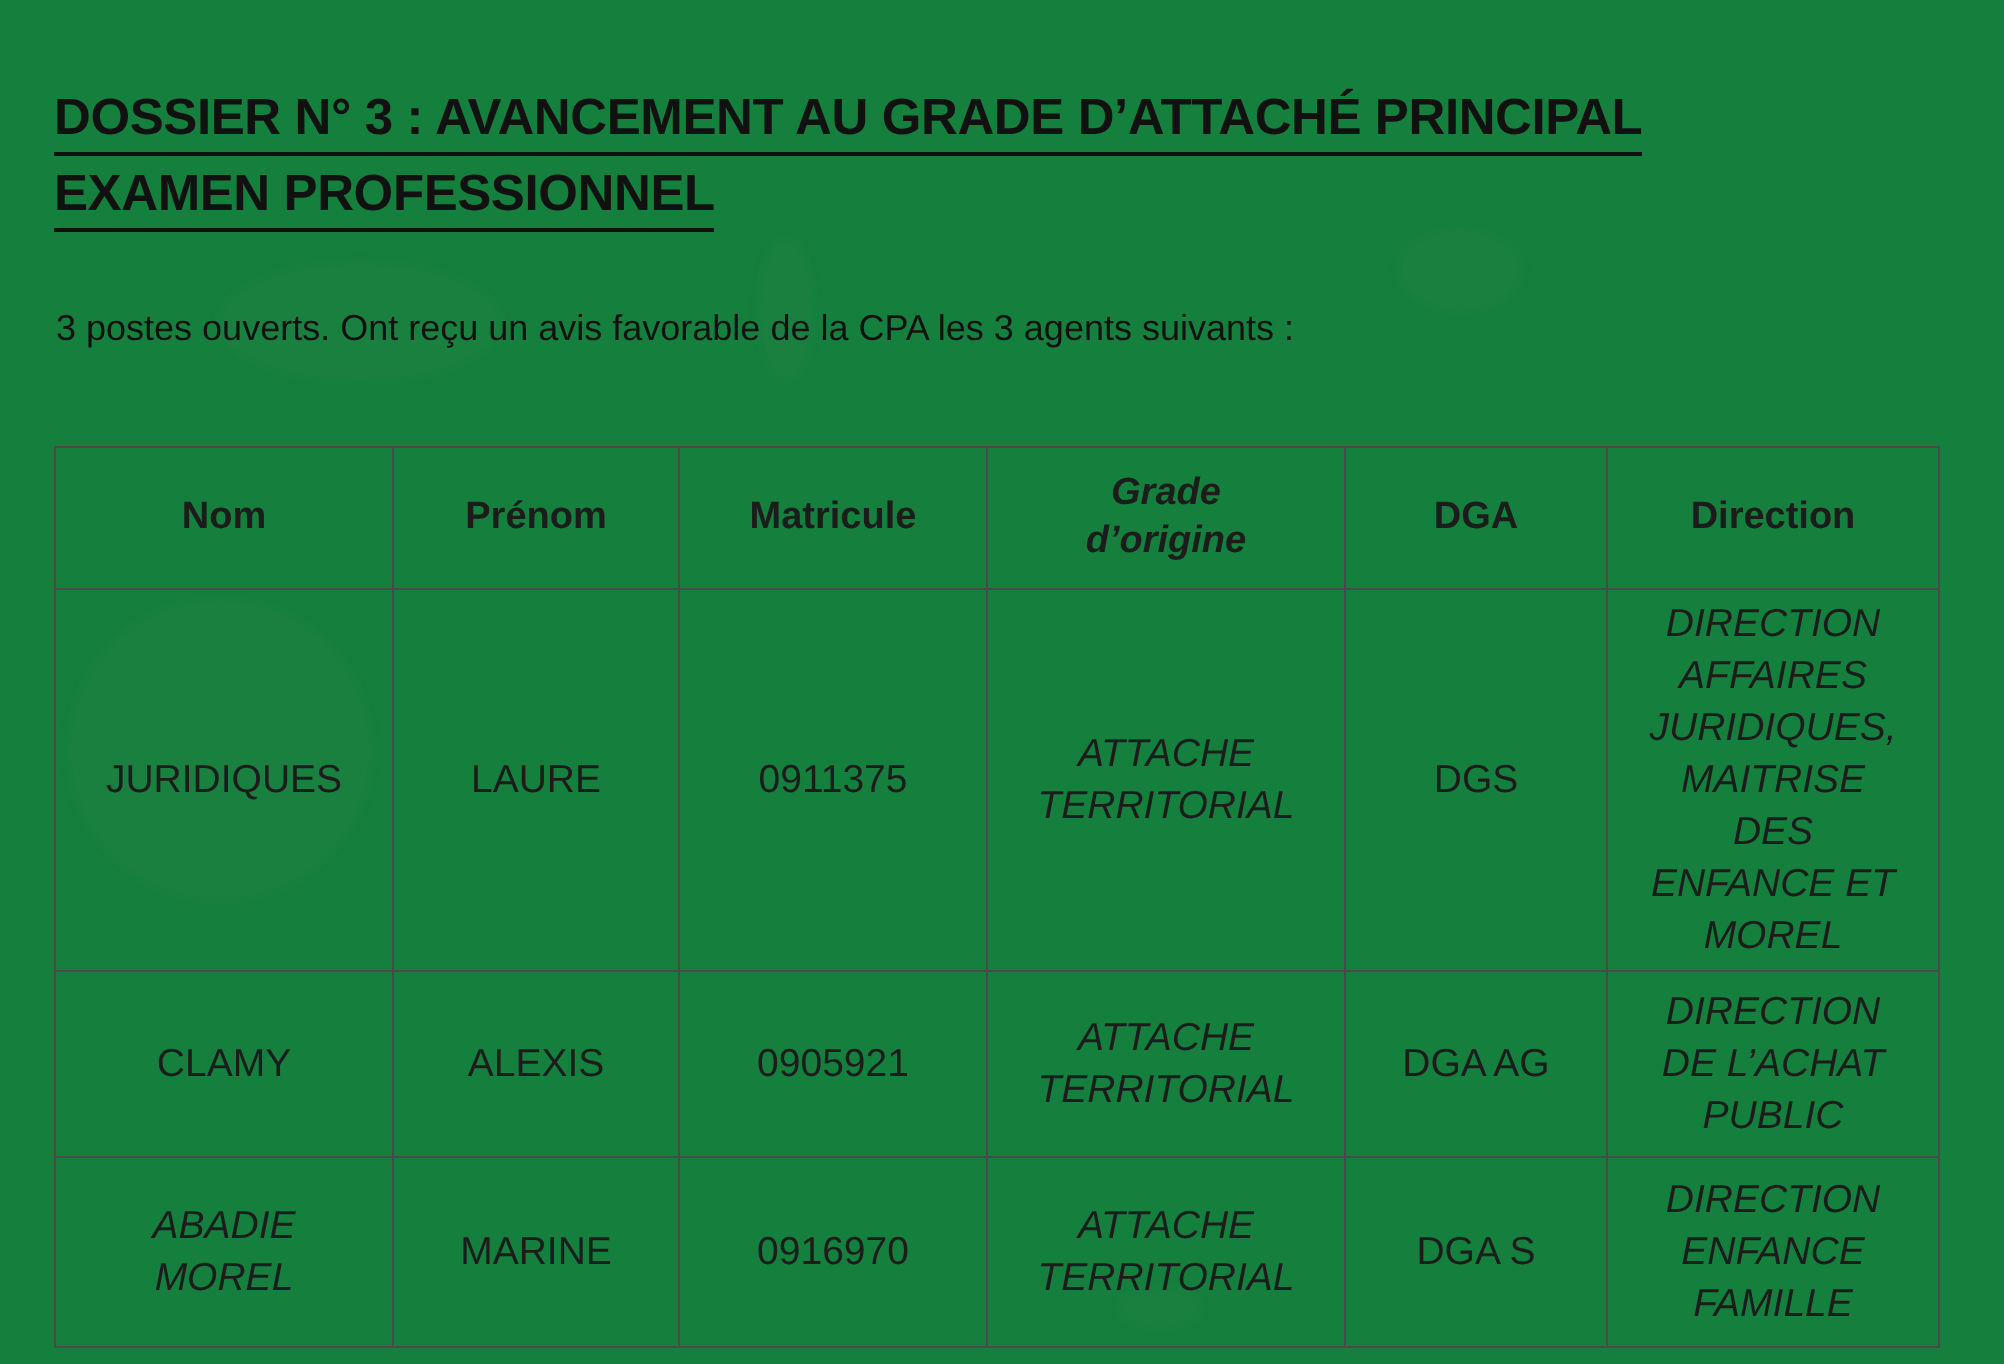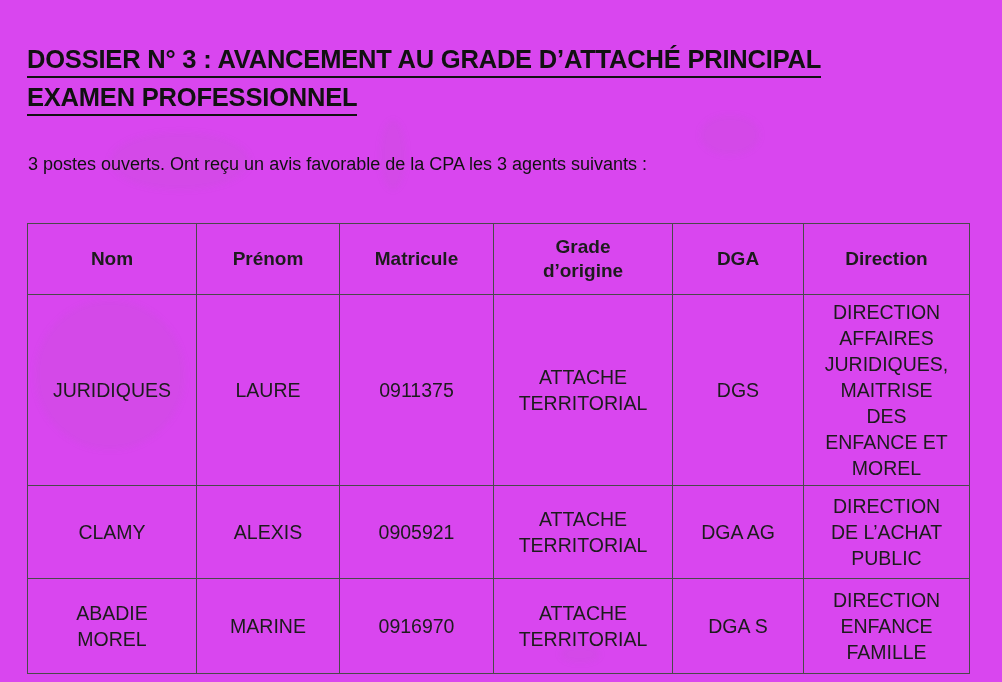--- a/index.html
+++ b/index.html
@@ -13,21 +13,21 @@
     font-family: "Liberation Sans", sans-serif;
     color: #1a1a1a;
     overflow: hidden;
     position: relative;
   }
 
   
   .page {
     position: absolute;
     inset: 0;
-    background: #d946ef;
+    background: #15803d;
     padding: 12px;
   }
 
   .doc-title {
     position: absolute;
     left: 27px;
     top: 26px;
     width: 950px;
     font-size: 25.5px;
     font-weight: bold;
@@ -86,21 +86,21 @@
   col.c-prenom     { width: 143px; }
   col.c-matricule  { width: 154px; }
   col.c-grade      { width: 179px; }
   col.c-dga        { width: 131px; }
   col.c-direction  { width: 166px; }
 
   tr.row-1 td { height: 182px; }
   tr.row-2 td { height: 84px; }
   tr.row-3 td { height: 86px; }
 
-  .cell-lines span { display: block; }
+  .cell-lines span { display: block; font-style: italic; }
 
   
   .smudge {
     position: absolute;
     pointer-events: none;
     background: rgba(120,120,130,0.055);
     border-radius: 50%;
     filter: blur(3px);
   }
   .smudge.s1 { left: 110px; top: 132px; width: 140px; height: 58px; }

